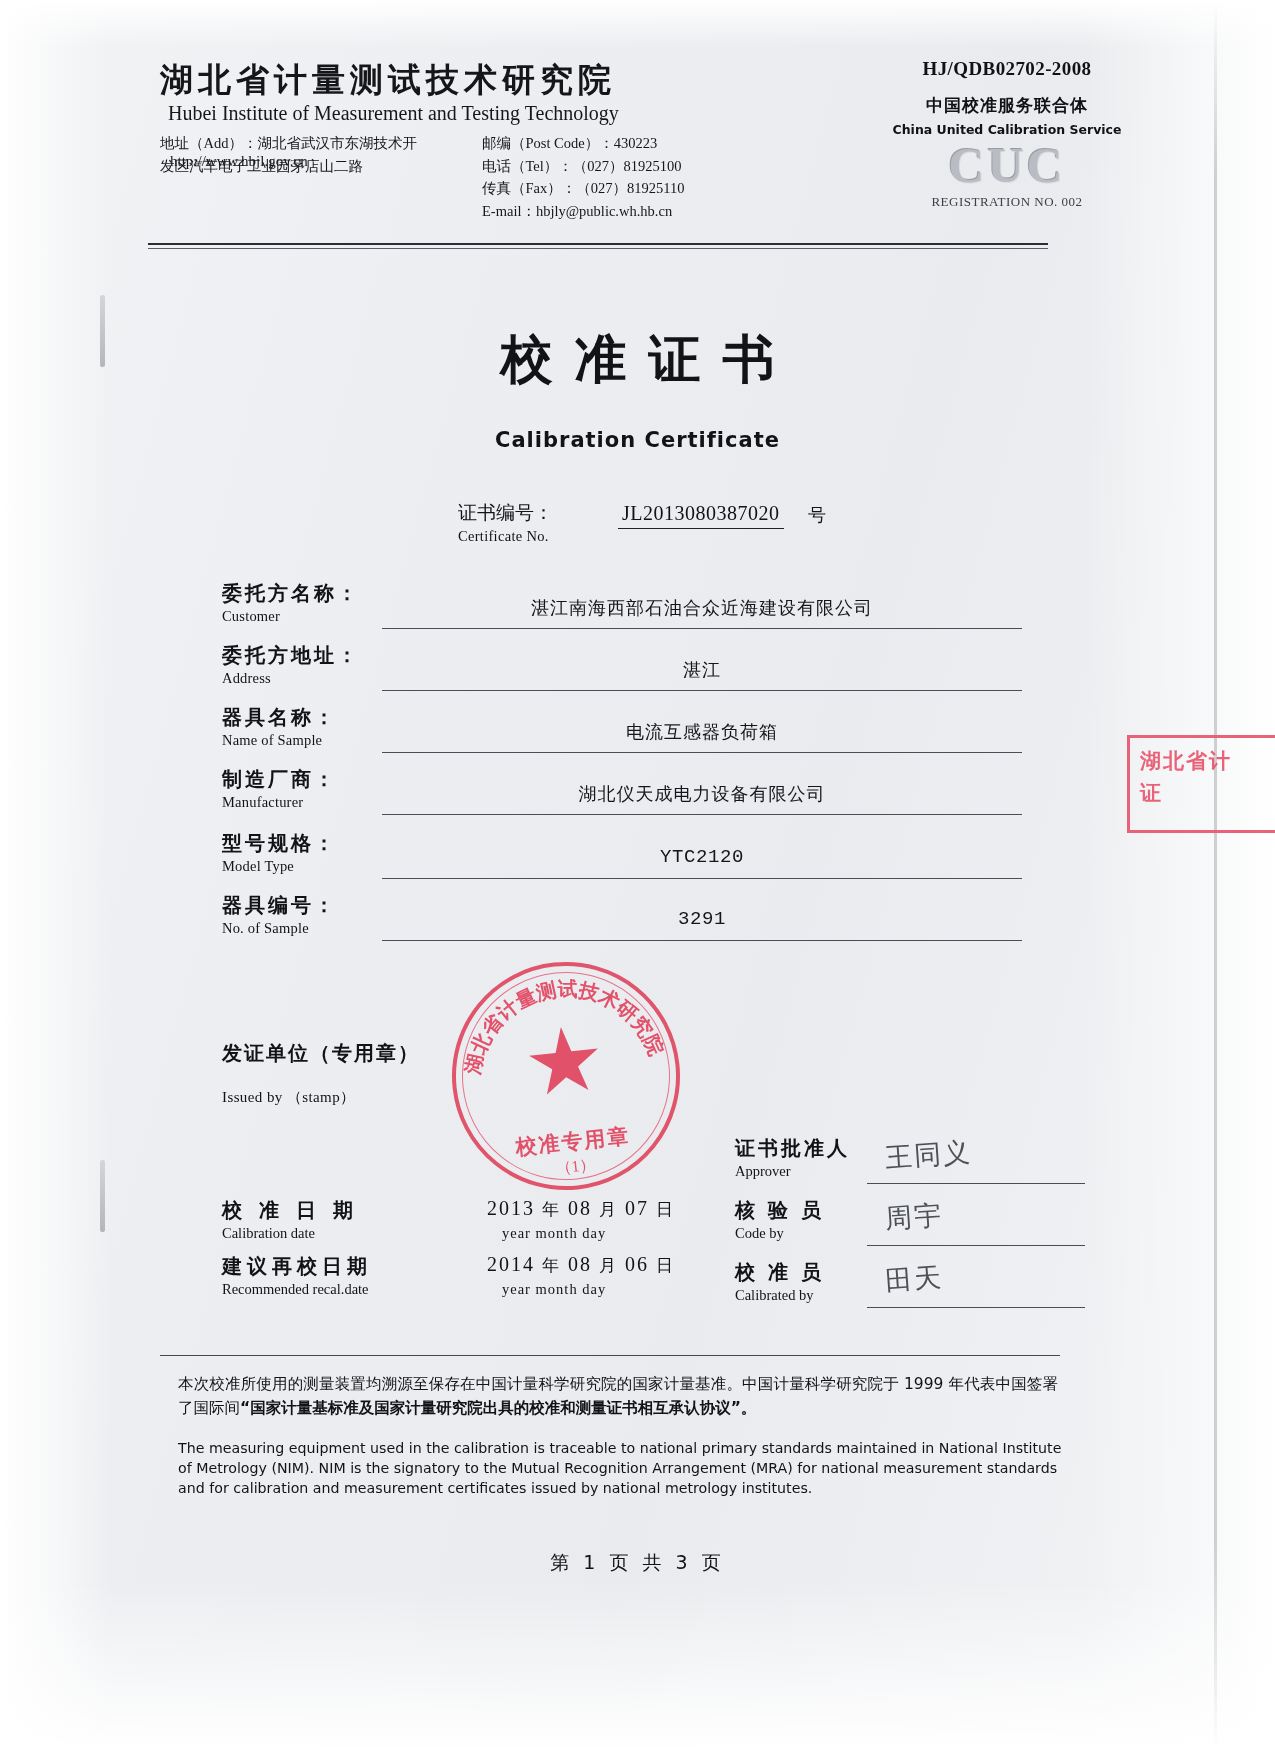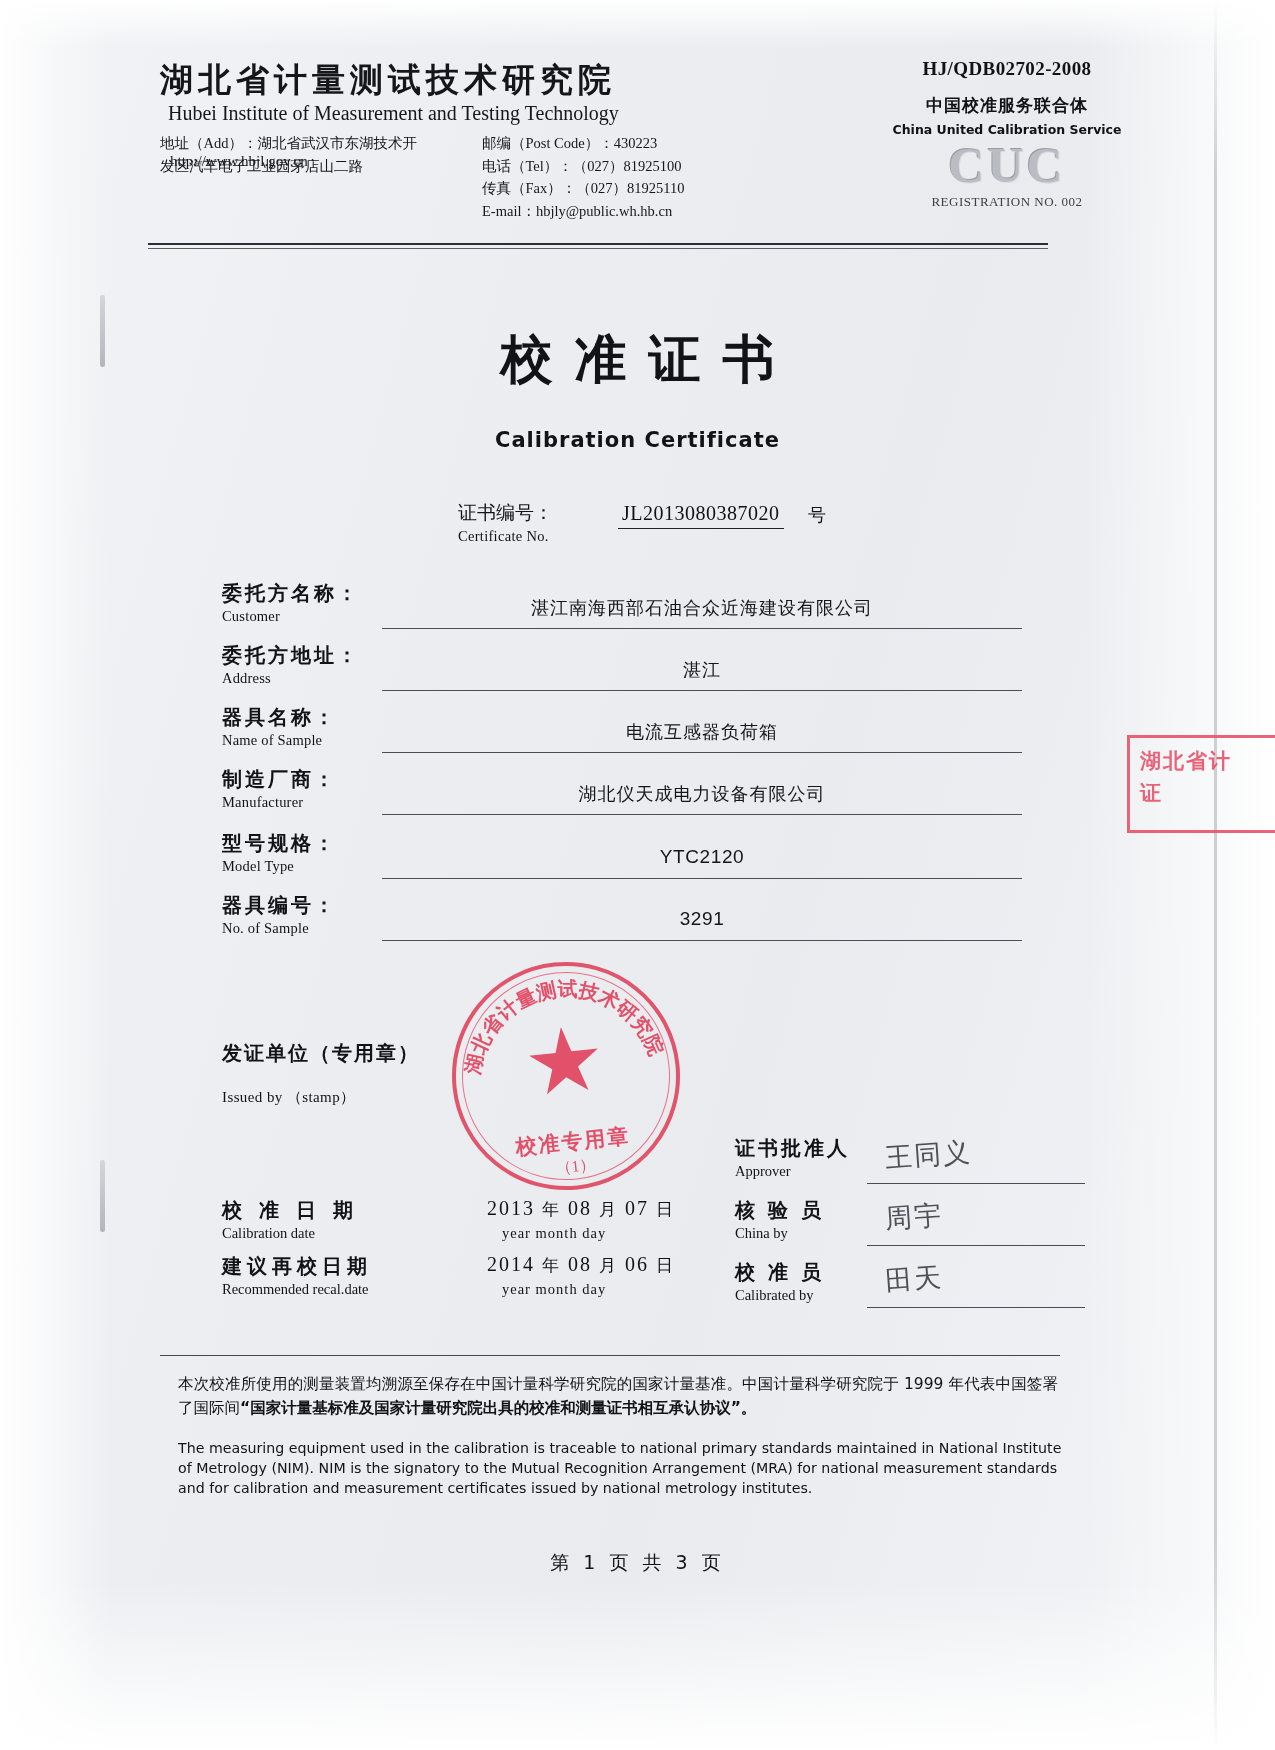--- a/index.html
+++ b/index.html
@@ -208,21 +208,21 @@
   }
   .field .val {
     position: absolute; left: 160px; right: 0; top: 16px;
     text-align: center;
     font-family: "DejaVu Sans", sans-serif;
     font-size: 18px;
     color: #14161b;
     letter-spacing: 1px;
   }
   .field .val.lat {
-    font-family: Liberation Sans, sans-serif;
+    font-family: Liberation Mono, monospace;
     font-size: 19px;
     letter-spacing: .6px;
   }
 
   
   .issued {
     position: absolute; left: 222px; top: 1040px;
   }
   .issued .lab-cn {
     font-family: "DejaVu Sans", sans-serif;
@@ -531,21 +531,21 @@
 
   <div class="appr">
     <div class="appr-row">
       <div class="lab-cn">证书批准人</div>
       <div class="lab-en">Approver</div>
       <div class="sig">王同义</div>
       <div class="line"></div>
     </div>
     <div class="appr-row">
       <div class="lab-cn">核 验 员</div>
-      <div class="lab-en">China by</div>
+      <div class="lab-en">Code by</div>
       <div class="sig">周宇</div>
       <div class="line"></div>
     </div>
     <div class="appr-row">
       <div class="lab-cn">校 准 员</div>
       <div class="lab-en">Calibrated by</div>
       <div class="sig">田天</div>
       <div class="line"></div>
     </div>
   </div>

